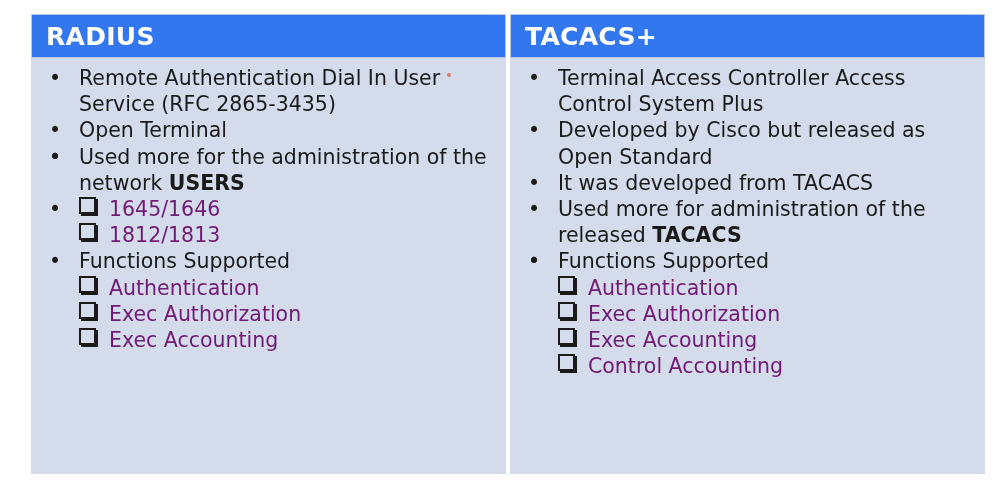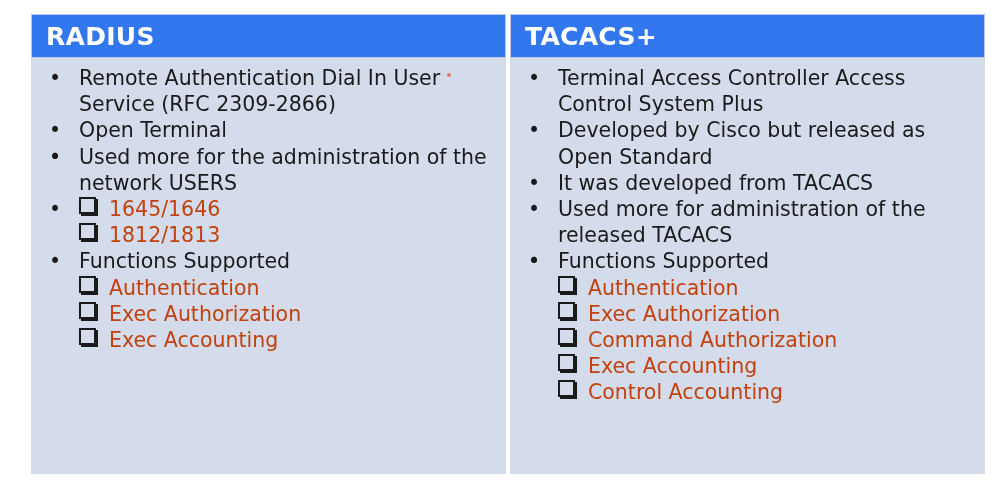--- a/index.html
+++ b/index.html
@@ -78,56 +78,56 @@
     list-style: none;
     margin: 0;
     padding: 0;
   }
 
   li.subbullet {
     position: relative;
     padding-left: 72px;
     font-size: 20.5px;
     line-height: 26.2px;
-    color: #c2410c;
+    color: #701a75;
   }
 
   li.subbullet > .box {
     position: absolute;
     left: 42px;
     top: 1px;
     width: 13px;
     height: 13px;
     border: 2px solid #1a1a1a;
     box-shadow: 2px 2px 0 #1a1a1a;
     display: inline-block;
   }
 
-  .b { font-weight: normal; }
+  .b { font-weight: bold; }
 
   .artifact-dot {
     position: absolute;
     left: 447px;
     top: 73px;
     width: 4px;
     height: 4px;
     border-radius: 50%;
     background: #d96a5a;
     opacity: 0.85;
   }
 </style>
 </head>
 <body>
 
 <div id="comparison-table">
     <div class="column">
       <div class="col-header">RADIUS</div>
       <div class="col-body">
         <ul class="bullets">
-          <li class="bullet"><span class="dot">•</span><span><span>Remote Authentication Dial In User Service (RFC 2309-2866)</span></span></li>
+          <li class="bullet"><span class="dot">•</span><span><span>Remote Authentication Dial In User Service (RFC 2865-3435)</span></span></li>
           <li class="bullet"><span class="dot">•</span><span><span>Open Terminal</span></span></li>
           <li class="bullet"><span class="dot">•</span></li>
           <li class="bullet"><span class="dot">•</span><span><span>Used more for the administration of the network </span><span class="b">USERS</span></span></li>
           <li class="bullet"><span class="dot">•</span></li>
           <ul class="subbullets">
             <li class="subbullet"><span class="box"></span><span><span>1645/1646</span></span></li>
             <li class="subbullet"><span class="box"></span><span><span>1812/1813</span></span></li>
           </ul>
           <li class="bullet"><span class="dot">•</span><span><span>Functions Supported</span></span></li>
           <ul class="subbullets">
@@ -144,21 +144,21 @@
         <ul class="bullets">
           <li class="bullet"><span class="dot">•</span><span><span>Terminal Access Controller Access Control System Plus</span></span></li>
           <li class="bullet"><span class="dot">•</span><span><span>Developed by Cisco but released as Open Standard</span></span></li>
           <li class="bullet"><span class="dot">•</span><span><span>It was developed from TACACS</span></span></li>
           <li class="bullet"><span class="dot">•</span><span><span>Used more for administration of the released </span><span class="b">TACACS</span></span></li>
           <li class="bullet"><span class="dot">•</span></li>
           <li class="bullet"><span class="dot">•</span><span><span>Functions Supported</span></span></li>
           <ul class="subbullets">
             <li class="subbullet"><span class="box"></span><span><span>Authentication</span></span></li>
             <li class="subbullet"><span class="box"></span><span><span>Exec Authorization</span></span></li>
-            <li class="subbullet"><span class="box"></span><span><span>Command Authorization</span></span></li>
+            <li class="subbullet"><span class="box"></span></li>
             <li class="subbullet"><span class="box"></span><span><span>Exec Accounting</span></span></li>
             <li class="subbullet"><span class="box"></span><span><span>Control Accounting</span></span></li>
           </ul>
         </ul>
       </div>
     </div>
   </div>
 <div class="artifact-dot"></div>
 
 </body></html>

